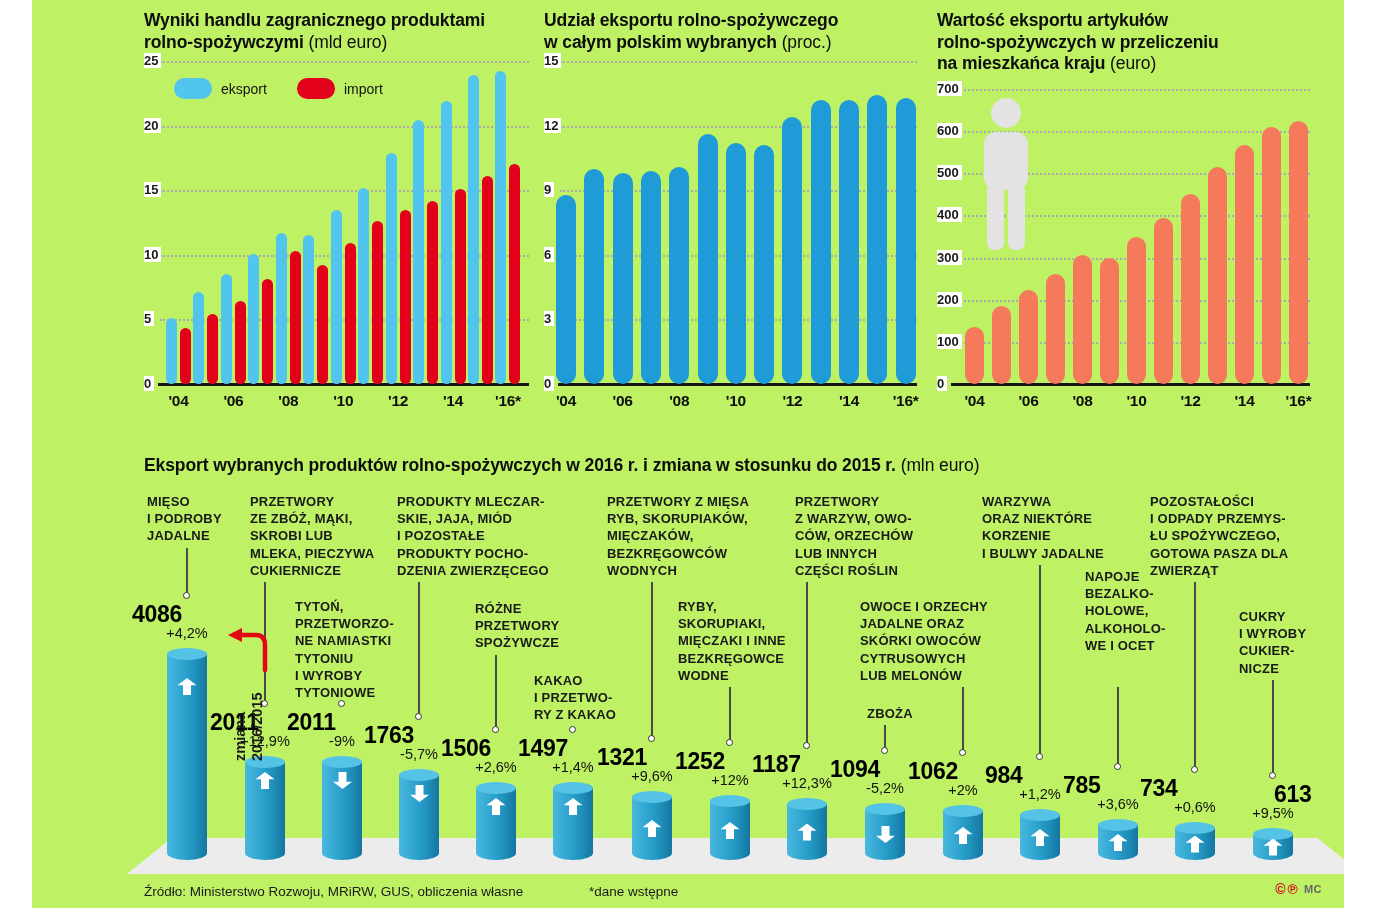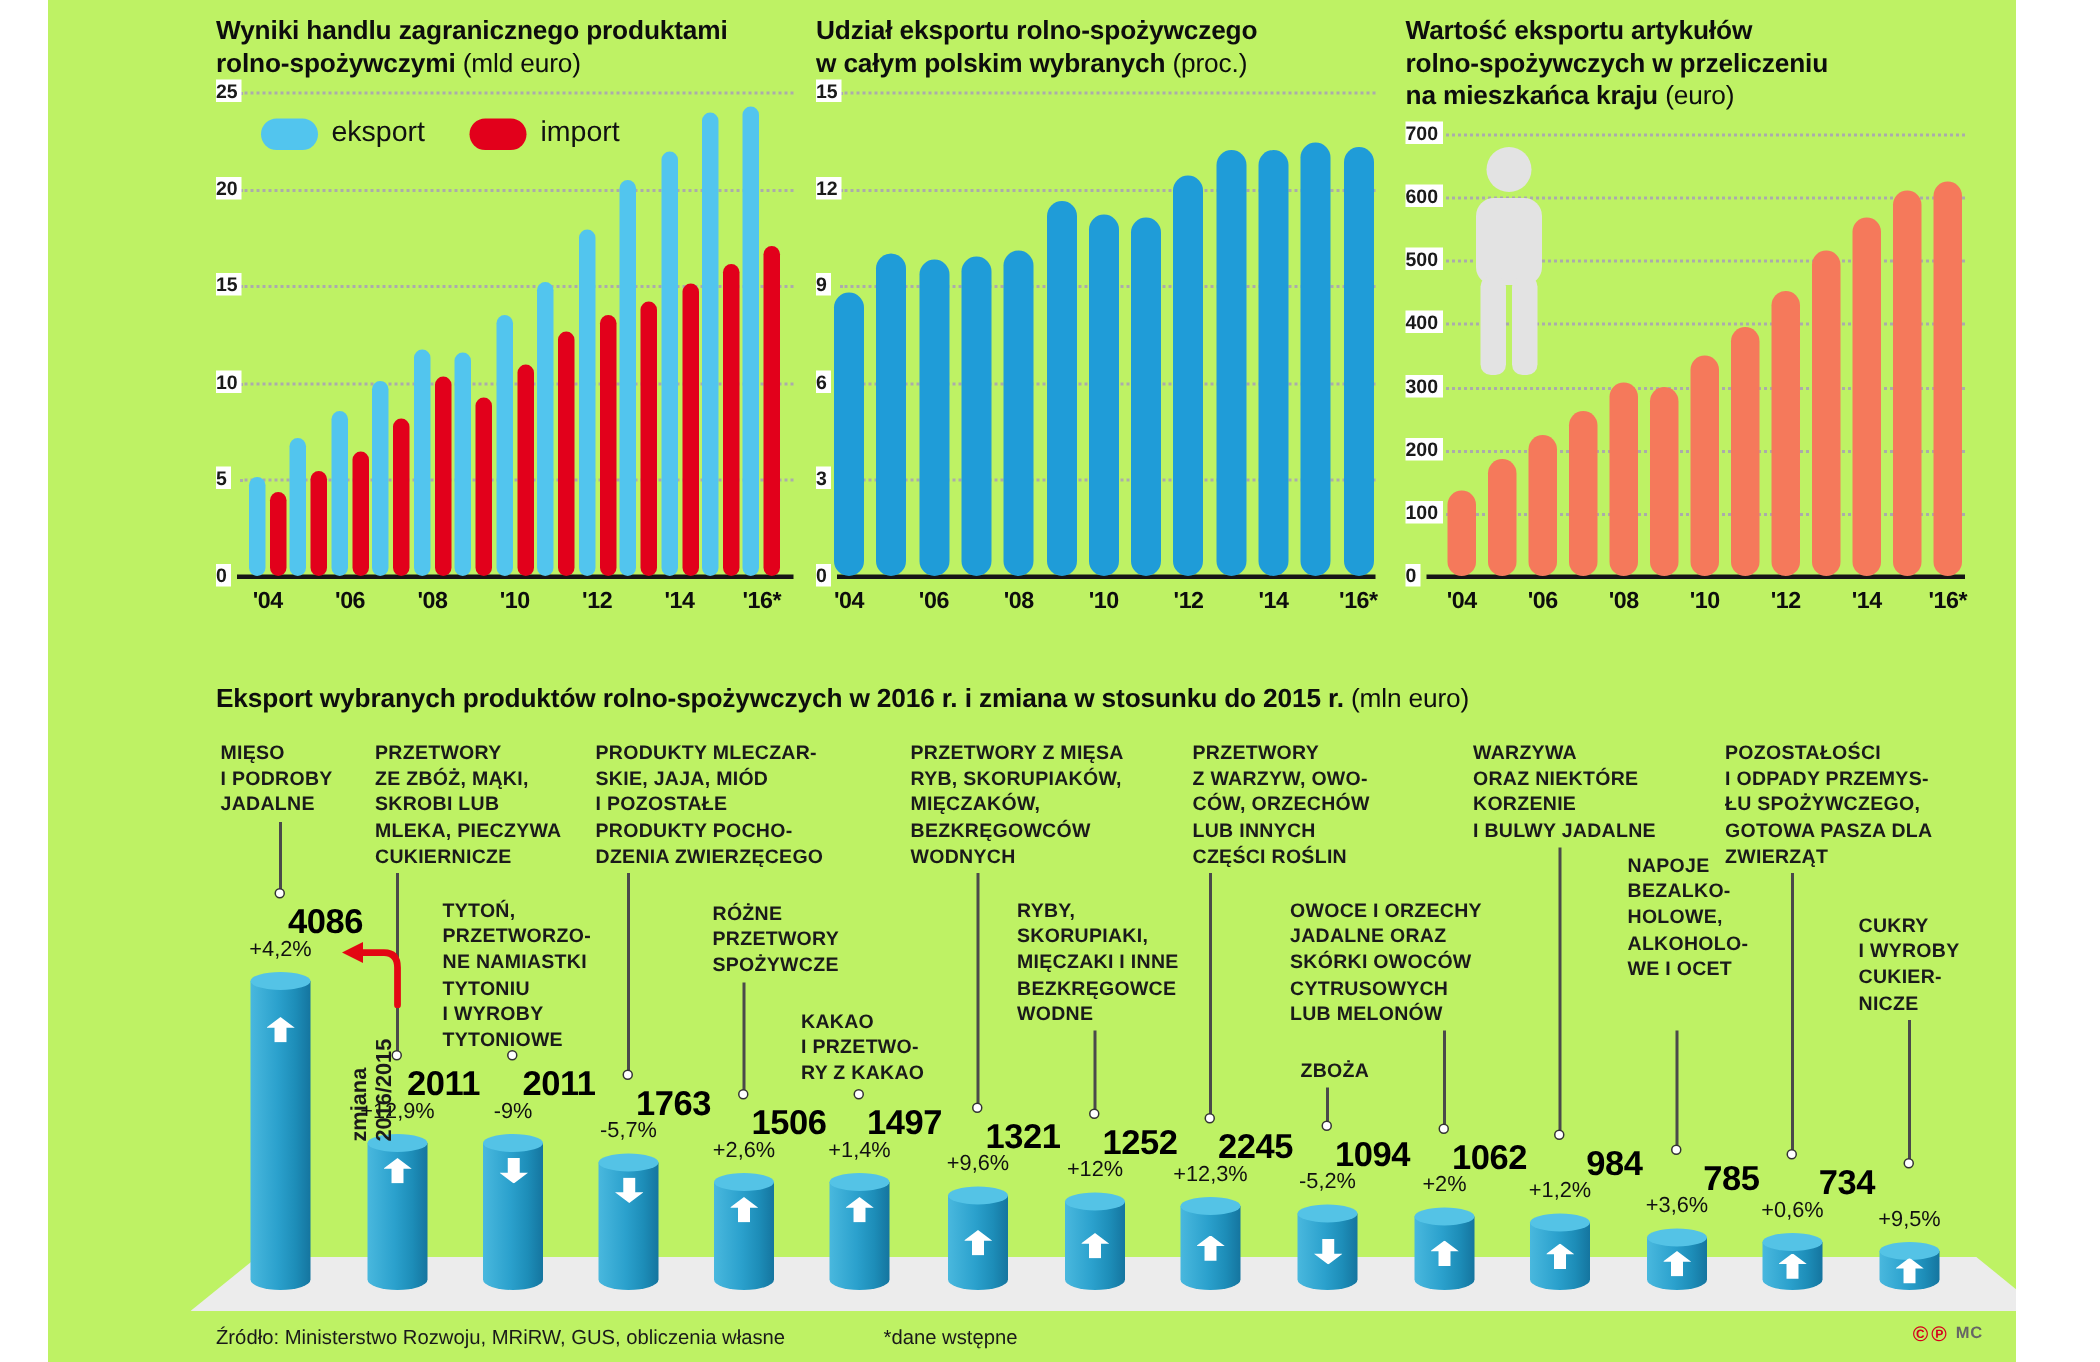--- a/index.html
+++ b/index.html
@@ -10,30 +10,30 @@
   .unit{font-weight:normal;}
   .plot{position:absolute;}
   .grid-line{position:absolute;left:16px;right:0;height:0;border-top:2px dotted #ABABAB;z-index:1;}
   .axis-line{position:absolute;left:14px;right:0;height:3px;background:#151515;z-index:3;}
   .y-tick{position:absolute;left:0;font-size:13px;font-weight:bold;color:#1a1a1a;z-index:4;background:#fff;padding-right:3px;}
   .x-tick{position:absolute;width:46px;text-align:center;font-size:15.5px;font-weight:bold;letter-spacing:-0.3px;color:#0d0d0d;}
   .bar{position:absolute;z-index:3;border-radius:999px;}
   .legend{position:absolute;left:30px;top:16px;display:flex;gap:30px;align-items:center;z-index:5;}
   .leg-item{display:flex;align-items:center;gap:9px;}
   .leg-swatch{width:38px;height:21px;border-radius:11px;display:inline-block;}
-  .leg-label{font-size:19px;color:#111;}
+  .leg-label{font-size:14px;color:#111;}
   .person{position:absolute;left:40px;top:6px;width:58px;height:158px;z-index:2;}
   .floor{position:absolute;left:95px;top:838px;width:1235px;height:36px;background:#ECECEC;
          clip-path:polygon(3.6% 0,96.4% 0,100% 100%,0 100%);z-index:1;}
   #bottom-chart{position:absolute;inset:0;z-index:2;}
   .p-label{position:absolute;width:180px;font-size:13px;font-weight:bold;line-height:17.2px;
            letter-spacing:.2px;color:#1a1a1a;white-space:pre-line;}
   .p-line{position:absolute;width:1.5px;background:#4a4a4a;}
   .p-dot{position:absolute;width:5px;height:5px;border:1.5px solid #333;background:#fff;border-radius:50%;}
-  .p-value{position:absolute;width:110px;text-align:right;font-size:23px;font-weight:bold;color:#000;letter-spacing:-0.3px;}
+  .p-value{position:absolute;width:110px;text-align:left;font-size:23px;font-weight:bold;color:#000;letter-spacing:-0.3px;}
   .p-pct{position:absolute;width:110px;text-align:center;font-size:14.5px;font-weight:normal;color:#111;}
   .cyl{position:absolute;width:40px;}
   .cyl-body{position:absolute;left:0;right:0;top:6px;bottom:0;
             background:linear-gradient(90deg,#49b8de 0%,#2ba1cd 45%,#1d8db8 75%,#15759f 100%);
             border-radius:0 0 50% 50%/0 0 7px 7px;}
   .cyl-top{position:absolute;left:0;right:0;top:0;height:12px;background:#54c3e6;border-radius:50%;}
   .cyl-arrow{position:absolute;left:10.5px;width:19px;height:17px;background:#fff;
              clip-path:polygon(50% 0,100% 42%,71% 42%,71% 100%,29% 100%,29% 42%,0 42%);z-index:2;}
   .cyl-arrow.down{transform:rotate(180deg);}
   .annot-text{position:absolute;left:200px;top:666px;height:95px;writing-mode:vertical-rl;
@@ -306,21 +306,21 @@
         <div class="cyl-top"></div>
         <div class="cyl-arrow" style="top: 27px;"></div>
       </div>
       <div class="p-label" style="left: 763px; top: 493px;">PRZETWORY
 Z WARZYW, OWO-
 CÓW, ORZECHÓW
 LUB INNYCH
 CZĘŚCI ROŚLIN</div>
       <div class="p-line" style="left: 774.25px; top: 582px; height: 162px;"></div>
       <div class="p-dot" style="left: 771px; top: 742px;"></div>
-      <div class="p-value" style="left: 720px; top: 751px;">2245</div>
+      <div class="p-value" style="left: 720px; top: 751px;">1187</div>
       <div class="p-pct" style="left: 720px; top: 775px;">+12,3%</div>
       <div class="cyl" style="left: 755px; top: 798px; height: 62px;">
         <div class="cyl-body"></div>
         <div class="cyl-top"></div>
         <div class="cyl-arrow" style="top: 25.5px;"></div>
       </div>
       <div class="p-label" style="left: 835px; top: 705px;">ZBOŻA</div>
       <div class="p-line" style="left: 852.25px; top: 725.2px; height: 23.8px;"></div>
       <div class="p-dot" style="left: 849px; top: 747px;"></div>
       <div class="p-value" style="left: 798px; top: 756px;">1094</div>

